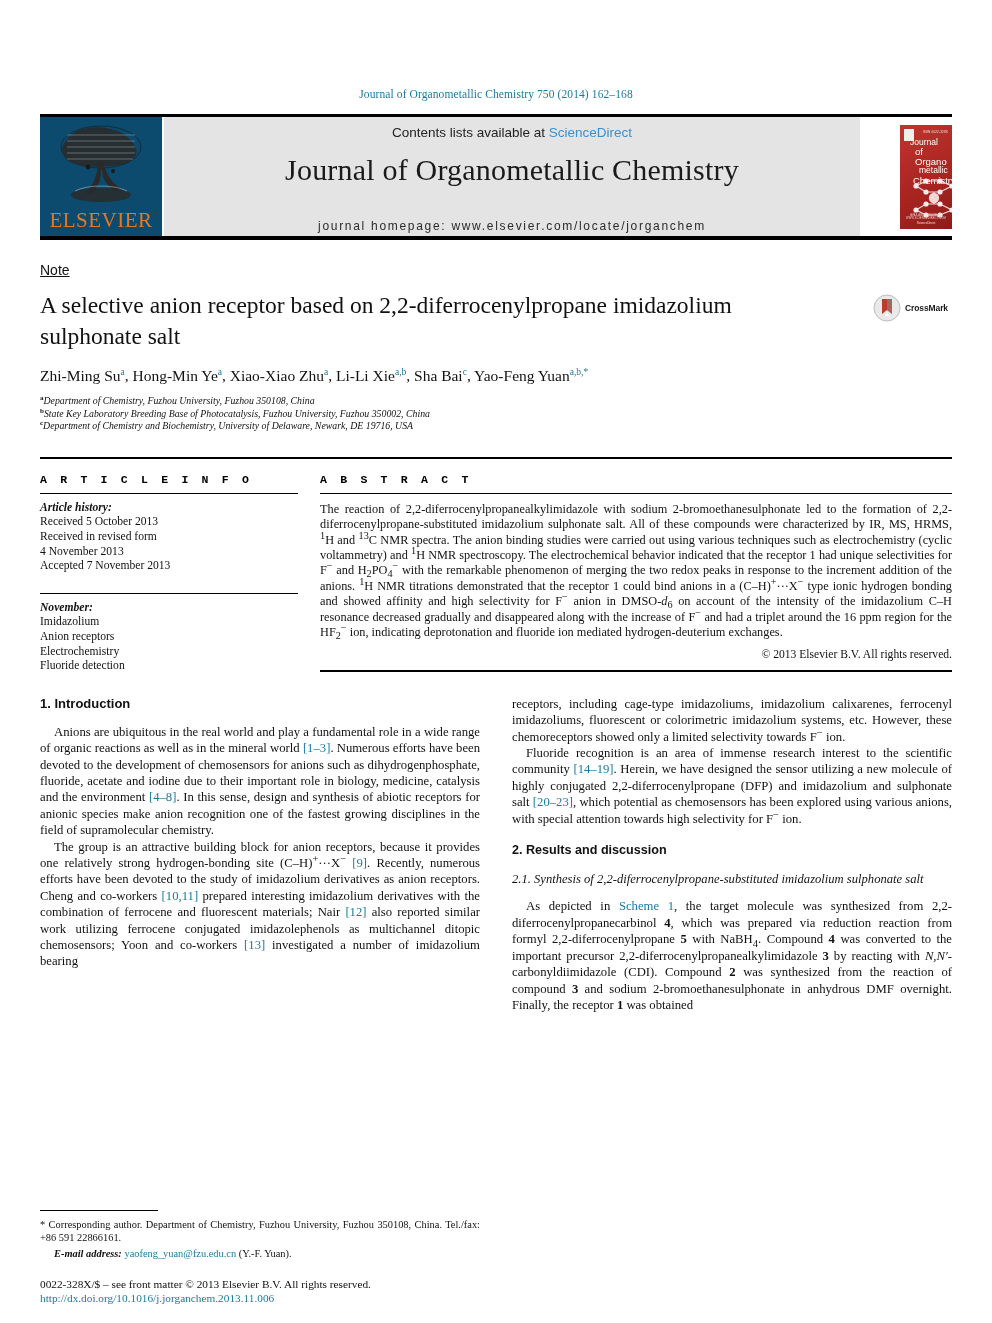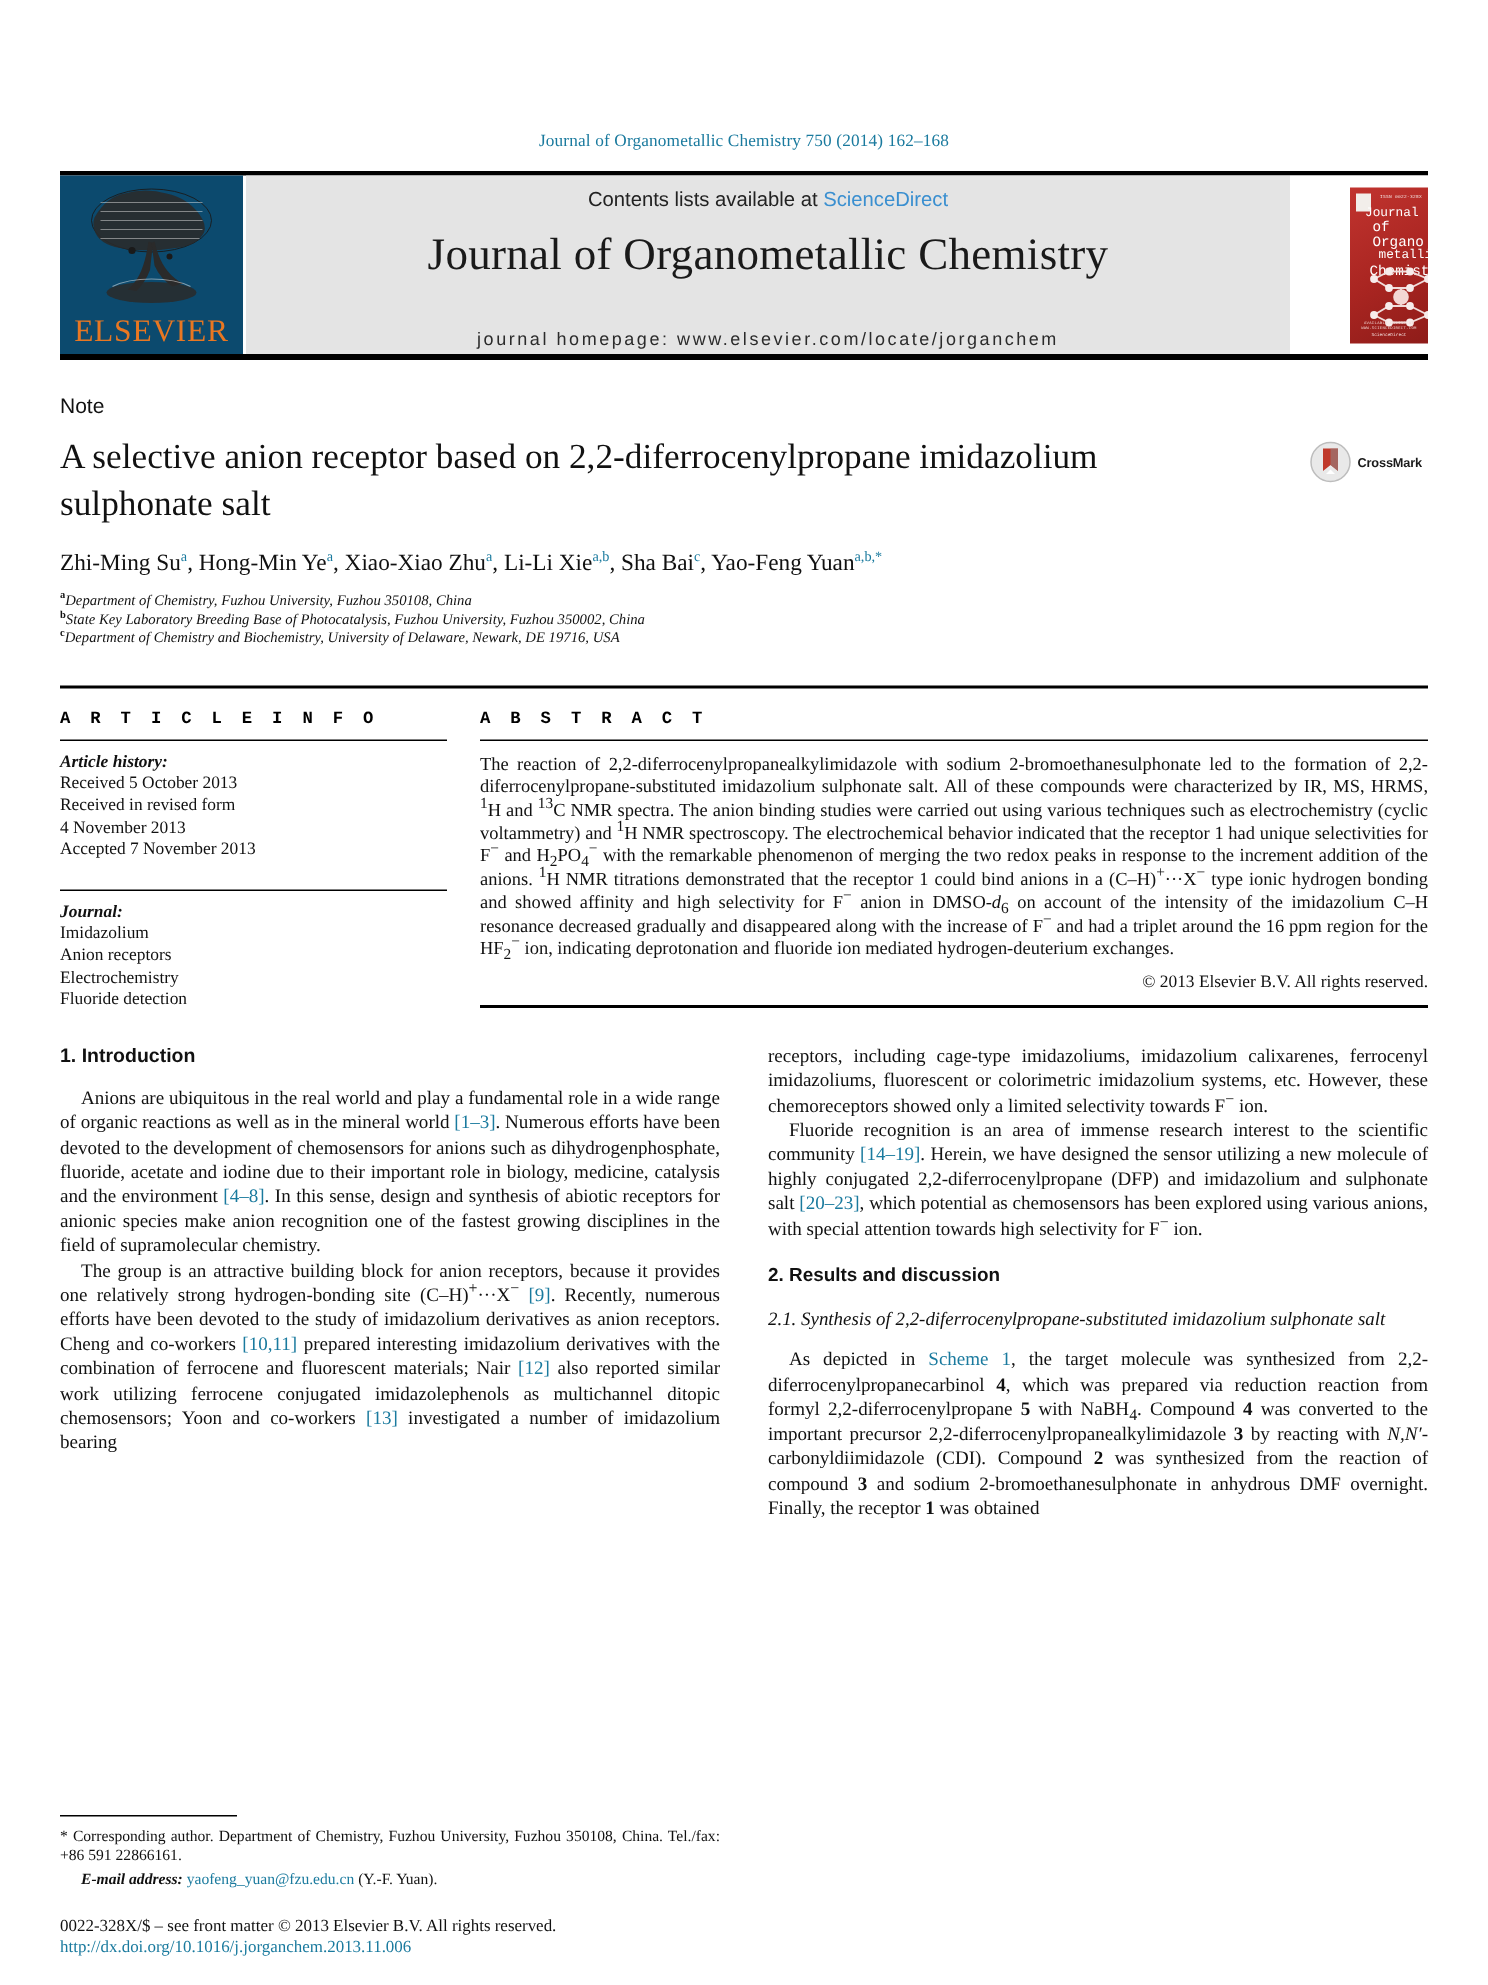--- a/index.html
+++ b/index.html
@@ -92,41 +92,42 @@
     display:flex;
     align-items:center;
     justify-content:center;
     background:#fff;
   }
   .cover {
     width: 52px; height: 104px;
     background: linear-gradient(150deg,#c1342f 0%, #a92521 55%, #8e1c19 100%);
     position:relative;
     overflow:hidden;
-    font-family:Liberation Mono, monospace;
+    font-family:Liberation Sans, sans-serif;
     color:#fff;
     margin-left:40px;
   }
   .cover .cv-logo { position:absolute; left:4px; top:4px; width:10px; height:12px; background:#f2eeea; }
   .cover .cv-code { position:absolute; right:4px; top:5px; font-size:3px; color:#f5e7e5; letter-spacing:.2px;}
   .cover .cv-title { position:absolute; left:10px; top:13px; font-size:9px; line-height:9.5px; text-align:left; }
   .cover .cv-title i { font-style:normal; display:block; }
   .cover .cv-t1 { font-size:8.5px; }
   .cover .cv-t2 { font-size:9.5px; margin-left:5px;}
   .cover .cv-t3 { font-size:8.5px; margin-left:9px;}
   .cover .cv-t4 { font-size:9.5px; margin-left:3px;}
   .cover .cv-foot { position:absolute; bottom:4px; width:100%; text-align:center; font-size:3px; color:#f3dedc;}
   .cover .cv-foot2 { position:absolute; bottom:9px; width:100%; text-align:center; font-size:2.6px; color:#f0d4d1; letter-spacing:.2px;}
 
   
   .note-label {
     margin-top: 22px;
     font-family:"Liberation Sans", sans-serif;
     font-size: 14px;
     color:#111;
+    text-decoration:underline;
   }
   .title-row { display:flex; align-items:flex-start; margin-top: 12px; }
   .art-title {
     flex:1 1 auto;
     font-family:"Liberation Serif", serif;
     font-size: 23.5px;
     line-height: 31px;
     color:#111;
     max-width: 700px;
   }
@@ -375,21 +376,21 @@
         <div id="history-items">
             <div>Received 5 October 2013</div>
             <div>Received in revised form</div>
             <div>4 November 2013</div>
             <div>Accepted 7 November 2013</div>
           </div>
       </div>
       <div class="info-gap"></div>
       <div class="kw-rule"></div>
       <div class="info-block">
-        <div class="lbl">Journal:</div>
+        <div class="lbl">November:</div>
         <div id="keyword-items">
             <div>Imidazolium</div>
             <div>Anion receptors</div>
             <div>Electrochemistry</div>
             <div>Fluoride detection</div>
           </div>
       </div>
     </div>
 
     <div class="col-abs">

